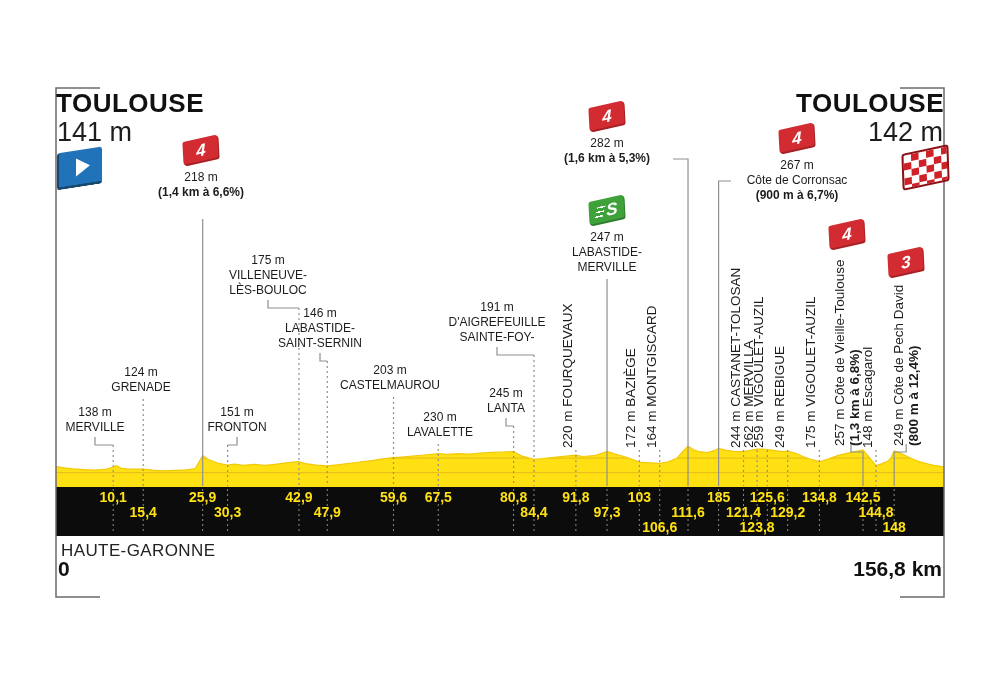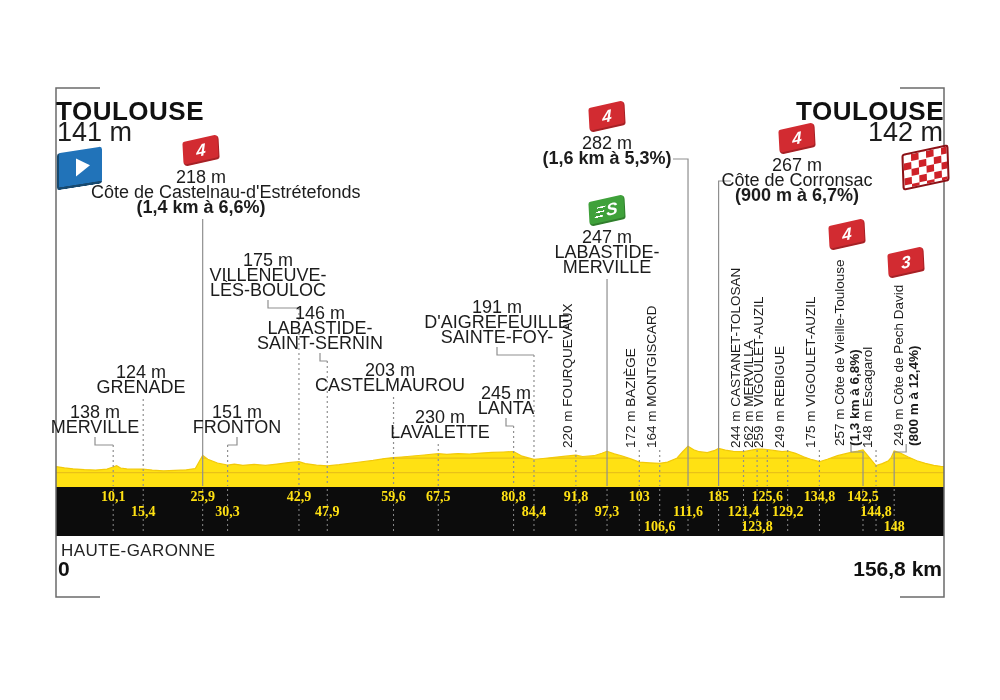--- a/index.html
+++ b/index.html
@@ -1,24 +1,24 @@
 <!DOCTYPE html>
 <html><head>
 <meta charset="utf-8">
 <style>
   html,body{margin:0;padding:0;background:#fff;}
   #canvas{position:relative;width:1000px;height:700px;background:#fff;overflow:hidden;
           font-family:"Liberation Sans", sans-serif;}
   #profile-svg{position:absolute;left:0;top:0;}
   #labels{position:absolute;left:0;top:0;width:1000px;height:700px;pointer-events:none;}
-  .title{position:absolute;font-size:26px;font-weight:800;letter-spacing:.5px;color:#111;margin-top:8px;}
+  .title{position:absolute;font-size:26px;font-weight:800;letter-spacing:.5px;color:#111;}
   .title.r{right:56px;text-align:right;}
   .elev{position:absolute;font-size:27px;color:#1d1d1d;}
   .elev.r{right:57px;text-align:right;}
-  .lbl{position:absolute;text-align:center;font-size:18px;line-height:15px;color:#1c1c1c;white-space:nowrap;}
+  .lbl{position:absolute;text-align:center;font-size:12px;line-height:15px;color:#1c1c1c;white-space:nowrap;}
   .lbl .d{font-weight:bold;}
   .vlbl{position:absolute;white-space:nowrap;font-size:13.5px;line-height:15px;color:#1c1c1c;
         transform:rotate(-90deg);transform-origin:0 100%;}
   .vlbl .d{font-weight:bold;}
   .flag{position:absolute;width:36px;height:25px;border-radius:2px 5px 2px 5px;
         transform:skewY(-10deg) rotate(-3deg);display:flex;align-items:center;justify-content:center;
         color:#fff;font-weight:bold;font-style:italic;font-size:17px;
         box-shadow:inset -1px -2px 0 rgba(0,0,0,.22);}
   .cat{background:#D22B31;}
   .spr{background:#3FA13A;}
@@ -26,21 +26,21 @@
         background:repeating-linear-gradient(#fff 0 1.5px, rgba(0,0,0,0) 1.5px 4.5px);}
   .startflag{position:absolute;left:57px;top:150px;width:43px;height:34px;background:#2173B9;
         transform:skewY(-9deg);border-radius:3px;border-left:2px solid #17496f;border-bottom:3px solid #17496f;
         display:flex;align-items:center;justify-content:center;}
   .startflag i{display:block;width:0;height:0;border-left:14px solid #fff;
         border-top:9px solid transparent;border-bottom:9px solid transparent;margin-left:4px;}
   .finishflag{position:absolute;left:902px;top:149px;width:43px;height:33px;transform:skewY(-10deg) rotate(-2deg);
         border-radius:3px;border:2px solid #8c1116;
         background:conic-gradient(#CE2128 0 25%, #fff 0 50%, #CE2128 0 75%, #fff 0);
         background-size:15px 15px;}
-  .ktick{position:absolute;width:60px;text-align:center;font-size:14px;font-weight:bold;color:#FFE113;font-family:Liberation Serif, serif;}
+  .ktick{position:absolute;width:60px;text-align:center;font-size:14px;font-weight:bold;color:#FFE113;}
   .dept{position:absolute;left:61px;top:541px;font-size:17px;letter-spacing:.4px;color:#222;}
   .km0{position:absolute;left:58px;top:557px;font-size:21px;font-weight:bold;color:#111;}
   .kmtotal{position:absolute;right:58px;top:557px;font-size:21px;font-weight:bold;color:#111;text-align:right;}
 </style>
 </head>
 <body>
 
 <div id="canvas">
   <svg id="profile-svg" width="1000" height="700">
       <defs>
@@ -125,21 +125,20 @@
       <div class="lbl" style="left: -15px; top: 405px; width: 220px;">
         <div class="e">138 m</div>
         <div>MERVILLE</div>
       </div>
       <div class="lbl" style="left: 31px; top: 365px; width: 220px;">
         <div class="e">124 m</div>
         <div>GRENADE</div>
       </div>
       <div class="lbl" style="left: 91px; top: 170px; width: 220px;">
         <div class="e">218 m</div>
-        <div>Côte de Castelnau-d'Estrétefonds</div>
         <div class="d">(1,4 km à 6,6%)</div>
       </div>
       <div class="flag cat" style="left: 183px; top: 138px;">4</div>
       <div class="lbl" style="left: 127px; top: 405px; width: 220px;">
         <div class="e">151 m</div>
         <div>FRONTON</div>
       </div>
       <div class="lbl" style="left: 158px; top: 253px; width: 220px;">
         <div class="e">175 m</div>
         <div>VILLENEUVE-</div>

